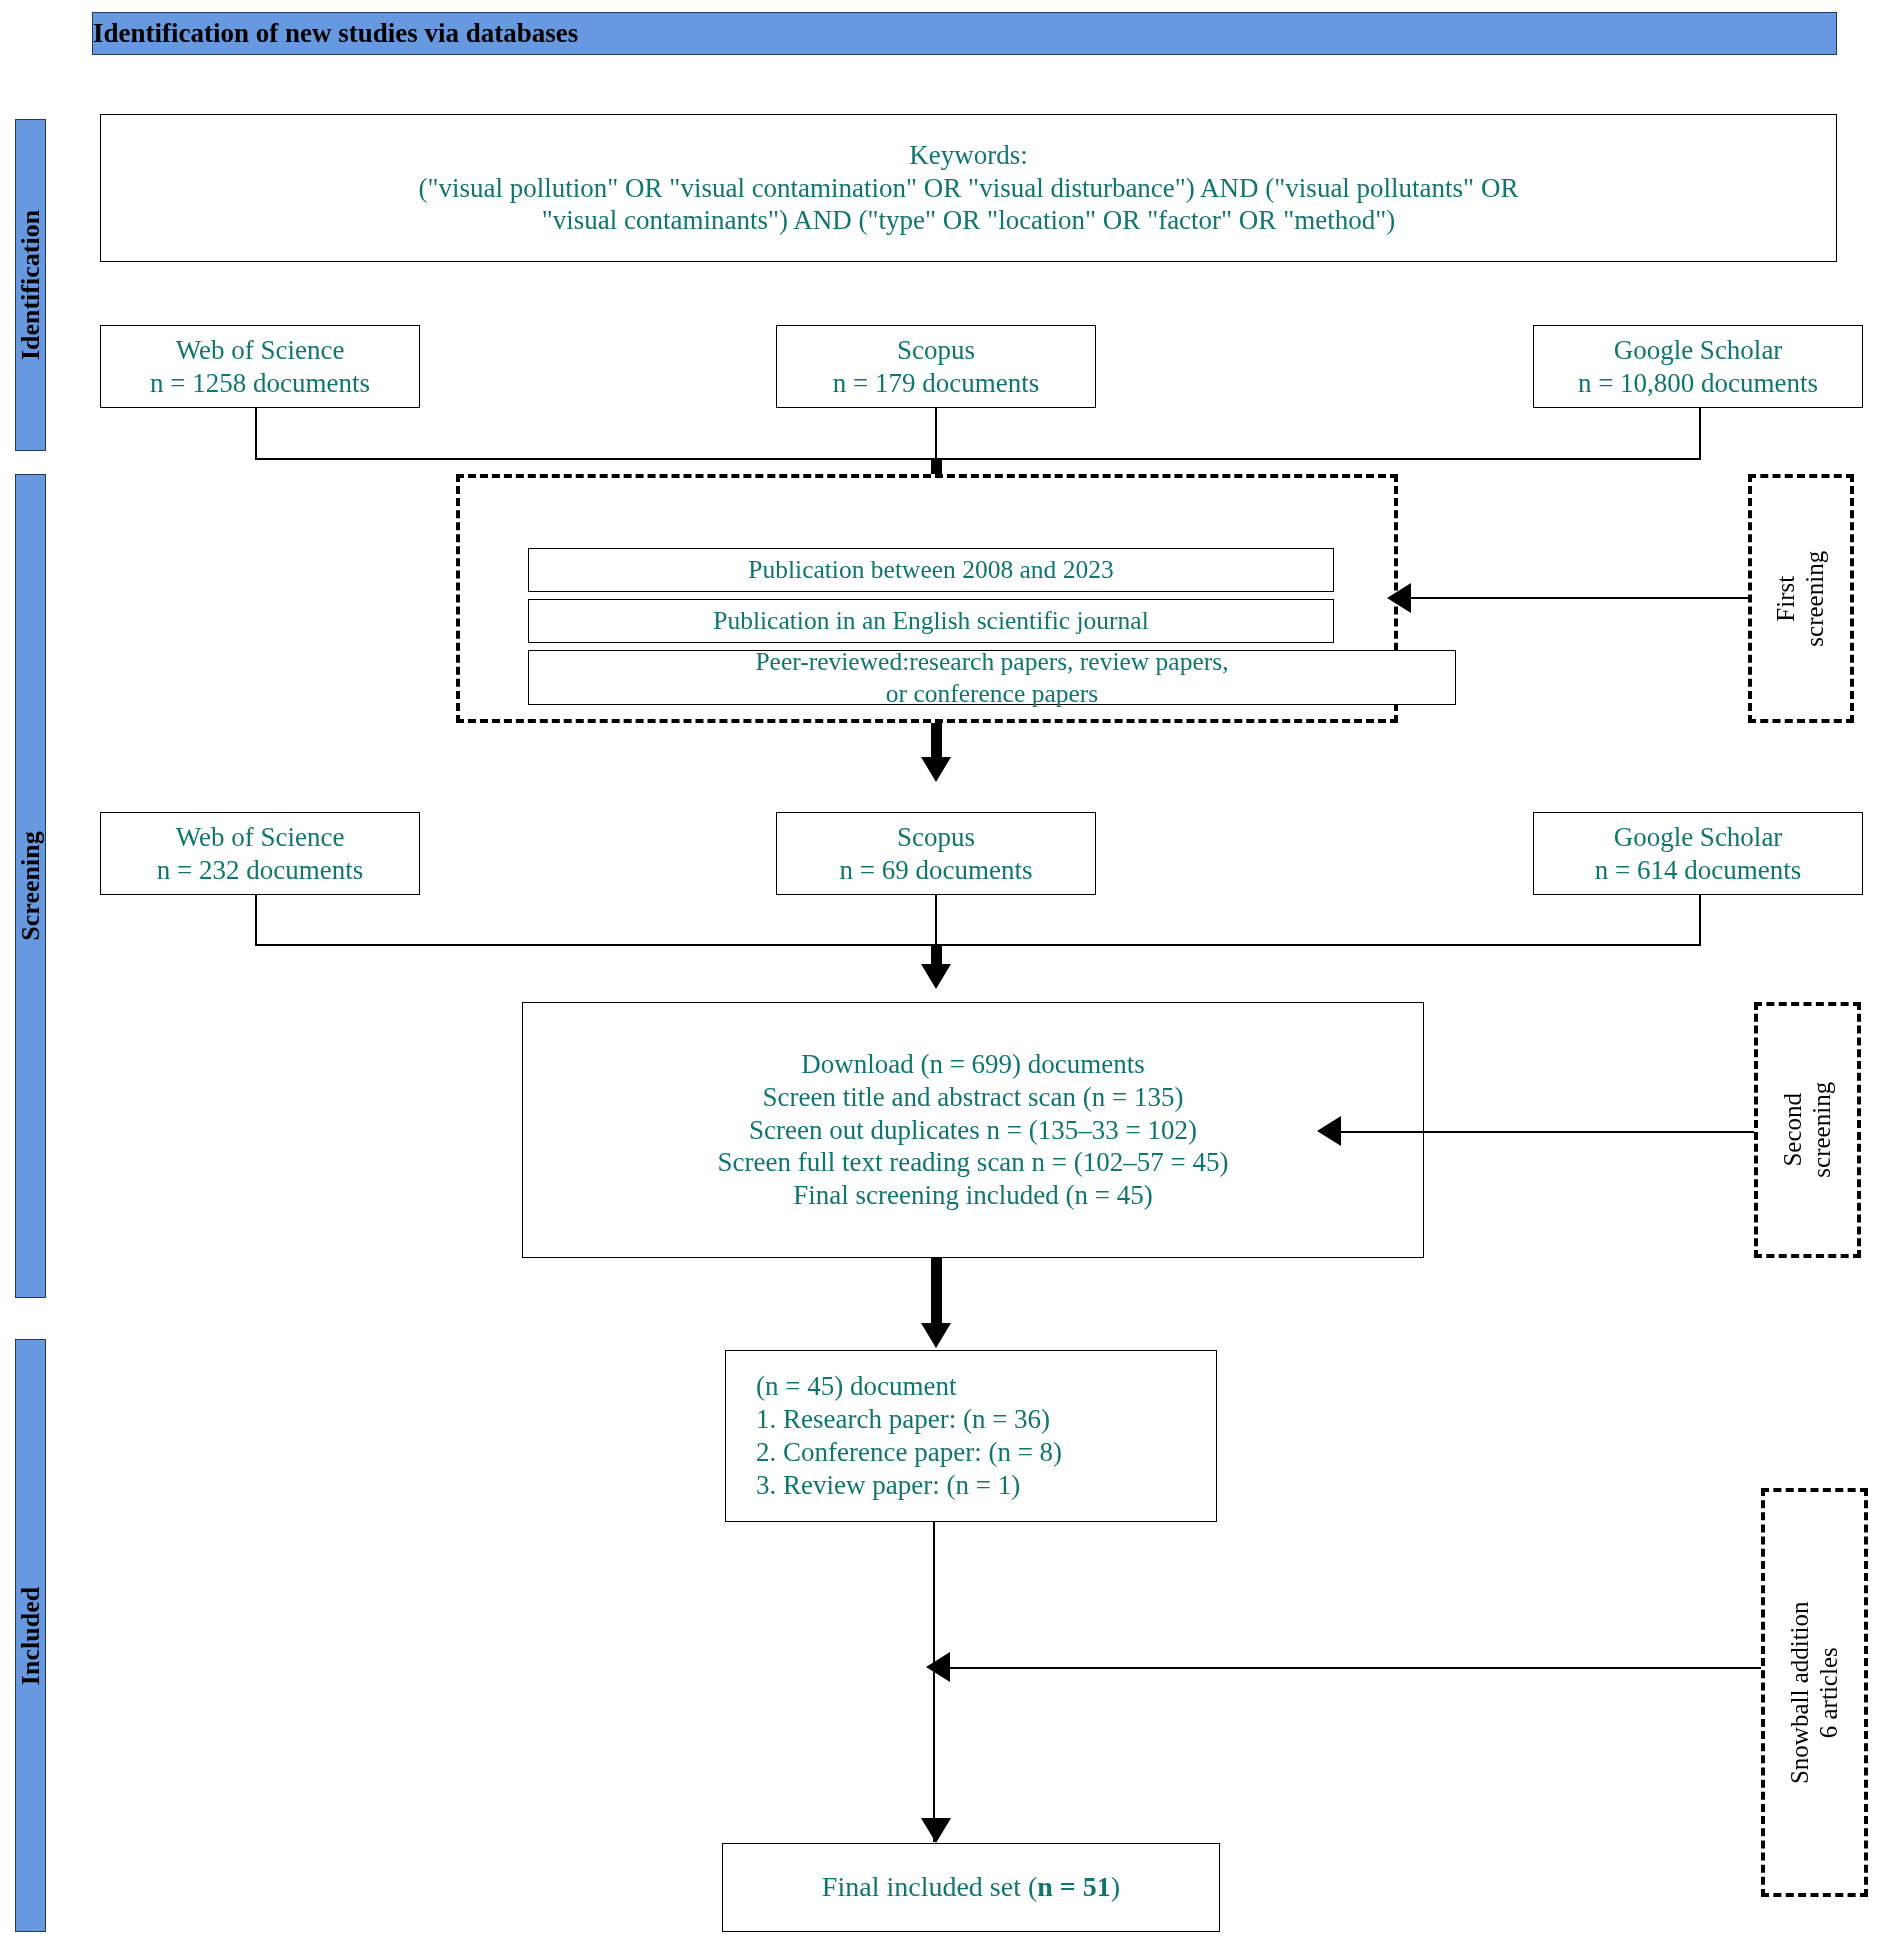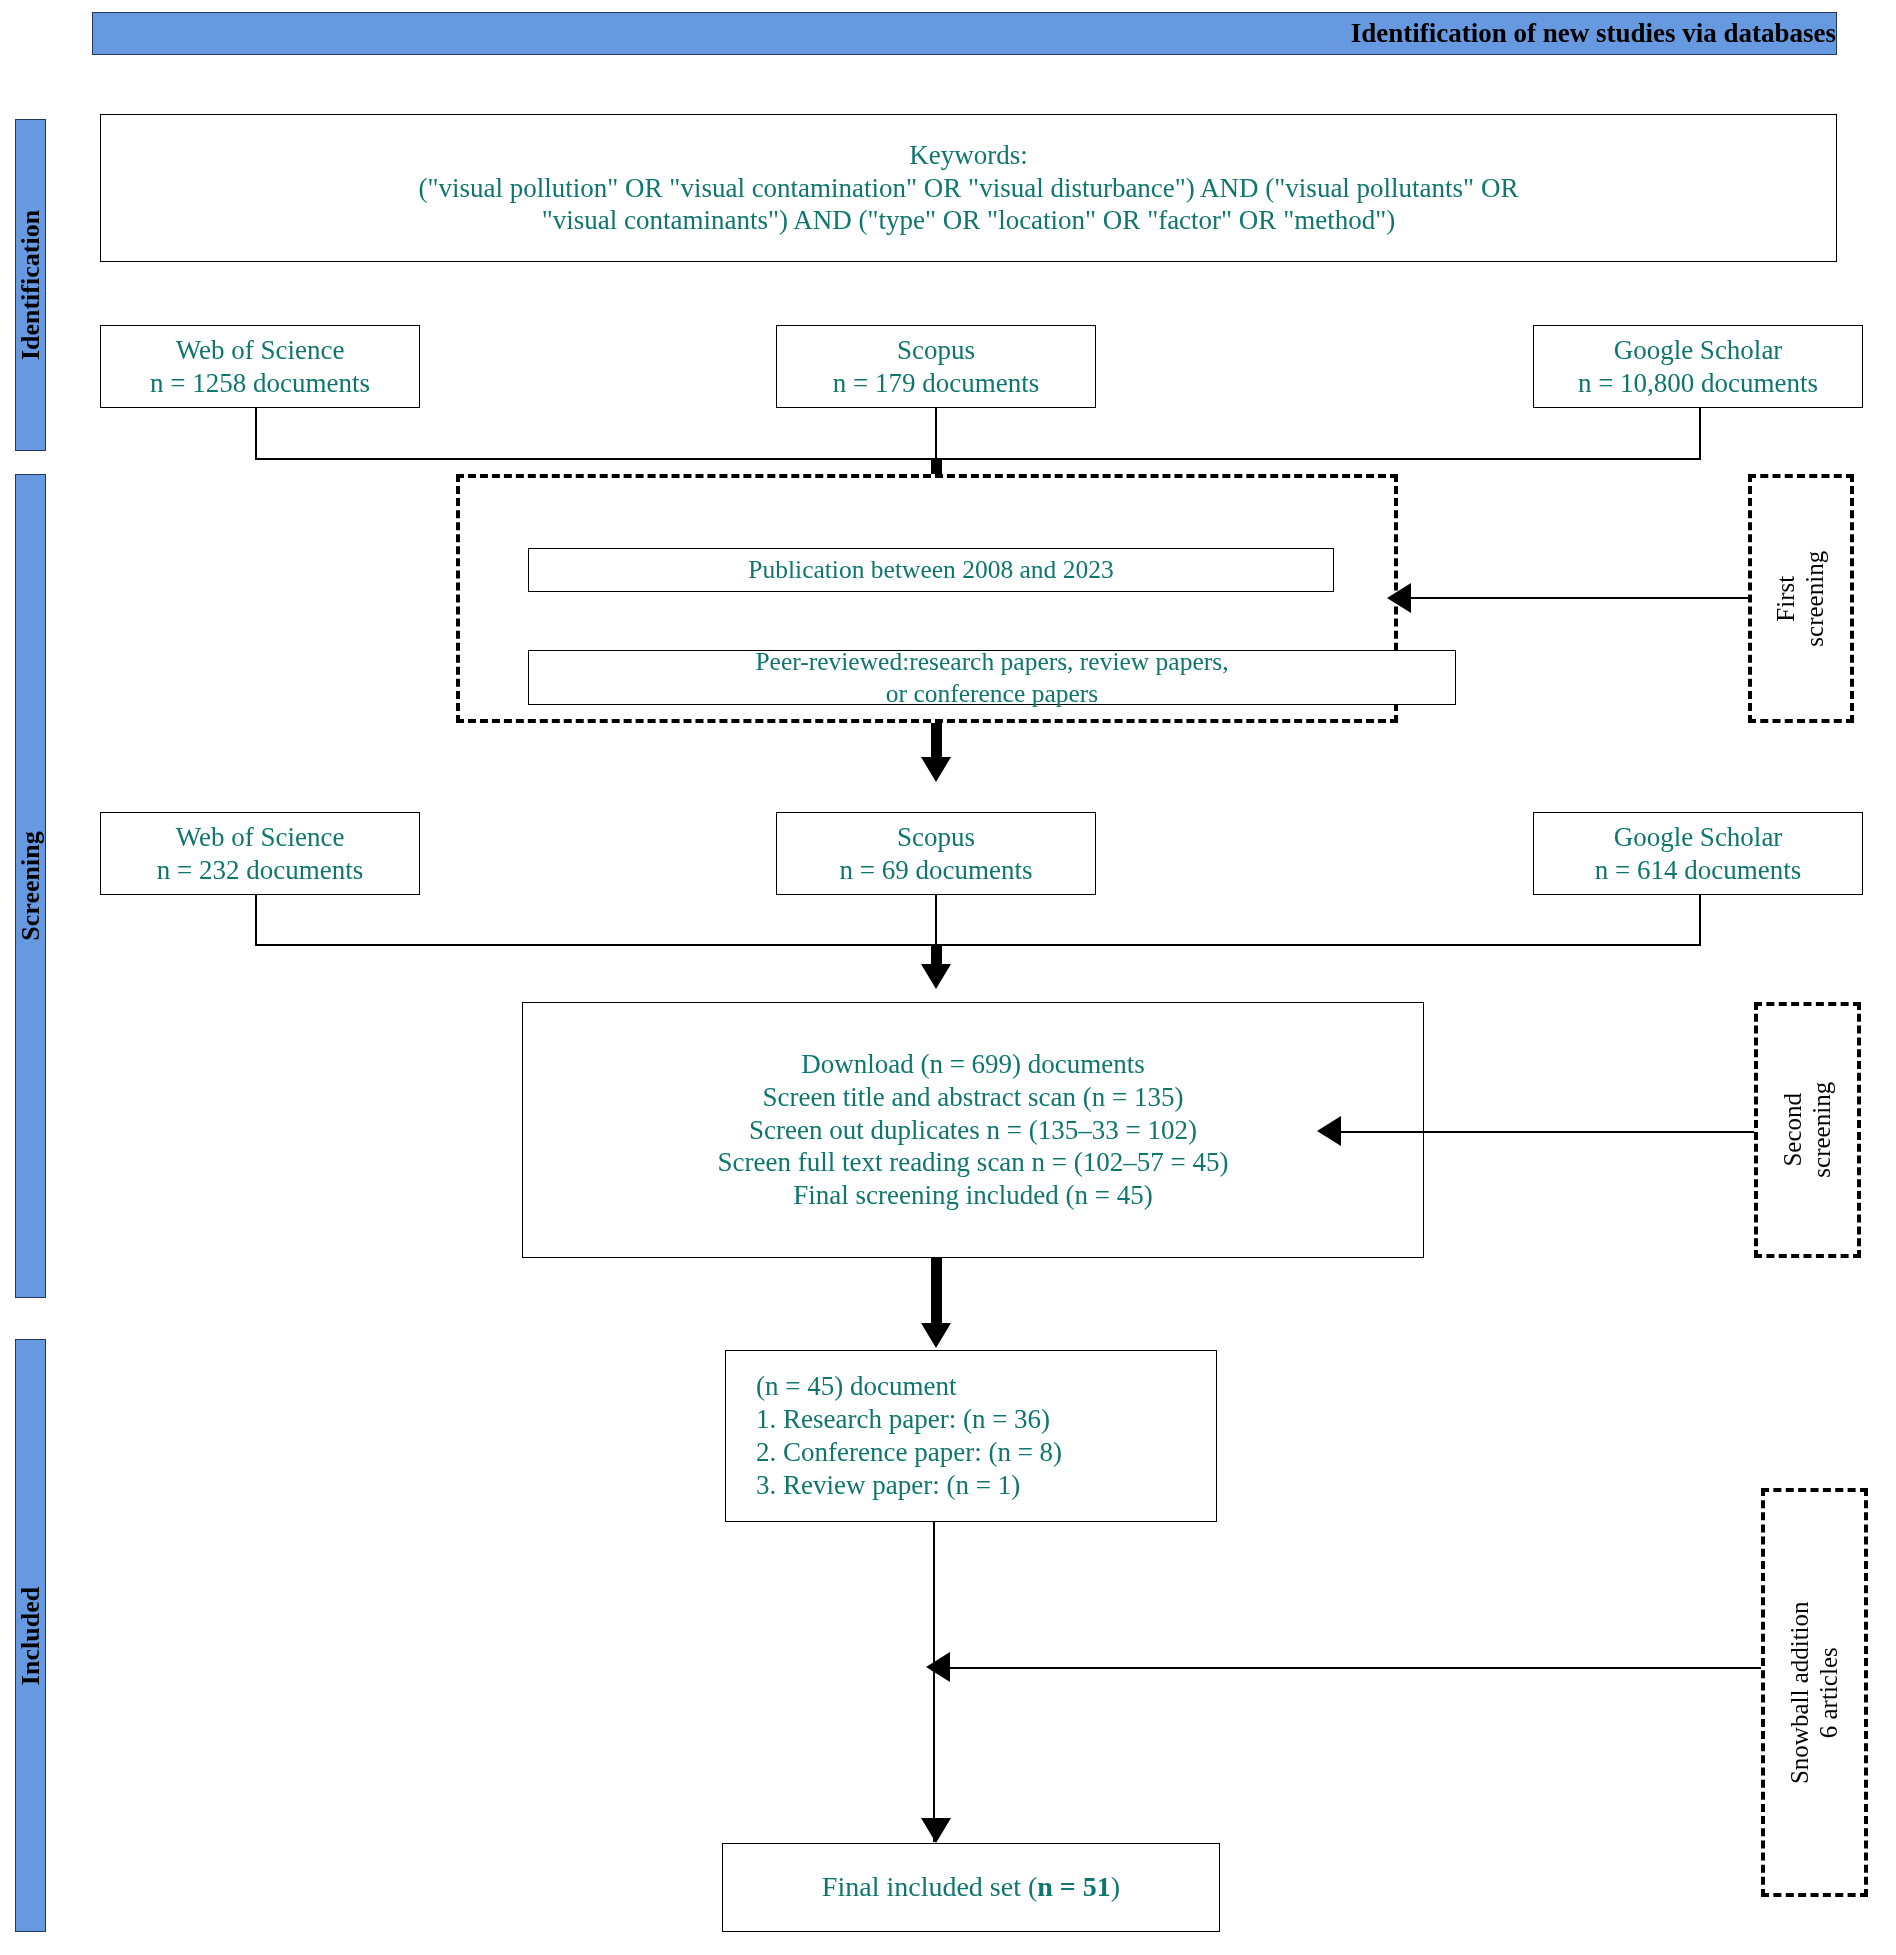--- a/index.html
+++ b/index.html
@@ -11,21 +11,21 @@
     display:flex;align-items:center;justify-content:center;
     text-align:center;color:#0f766e;line-height:1.22;
   }
   .dashbox{
     position:absolute;box-sizing:border-box;
     border:4.1px dashed #000;background:#fff;
   }
   .bluebar{
     position:absolute;box-sizing:border-box;
     background:#6699E0;border:1.8px solid #23395B;
-    display:flex;align-items:center;justify-content:flex-end;
+    display:flex;align-items:center;justify-content:flex-start;
     color:#000;font-weight:bold;text-align:center;
   }
   .vline{position:absolute;background:#000;width:2.4px;}
   .hline{position:absolute;background:#000;height:2.4px;}
 
   
   .arrow-down{
     position:absolute;width:0;height:0;
     border-left:15.4px solid transparent;
     border-right:15.4px solid transparent;
@@ -125,20 +125,23 @@
   <div class="thickstem" style="left:931px;top:458px;height:26px;"></div>
   <div class="arrow-down" style="left:921px;top:474px;"></div>
 
   <div class="dashbox" style="left:456px;top:474px;width:942px;height:249px;"></div>
 
 
   <div class="solidbox" style="left:528px;top:548px;width:806px;height:44px;font-size:25.5px;">
     <span>Publication between 2008 and 2023</span>
   </div>
 
+  <div class="solidbox" style="left:528px;top:599px;width:806px;height:44px;font-size:25.5px;">
+    <span>Publication in an English scientific journal</span>
+  </div>
 
   <div class="solidbox" style="left:528px;top:650px;width:928px;height:55px;font-size:25.5px;">
     <div class="lines">
       <div>Peer-reviewed:research papers, review papers,</div>
       <div>or conference papers</div>
     </div>
   </div>
 
   <div class="dashbox rot2" style="left:1748px;top:474px;width:106px;height:249px;">
     <div class="inner">

